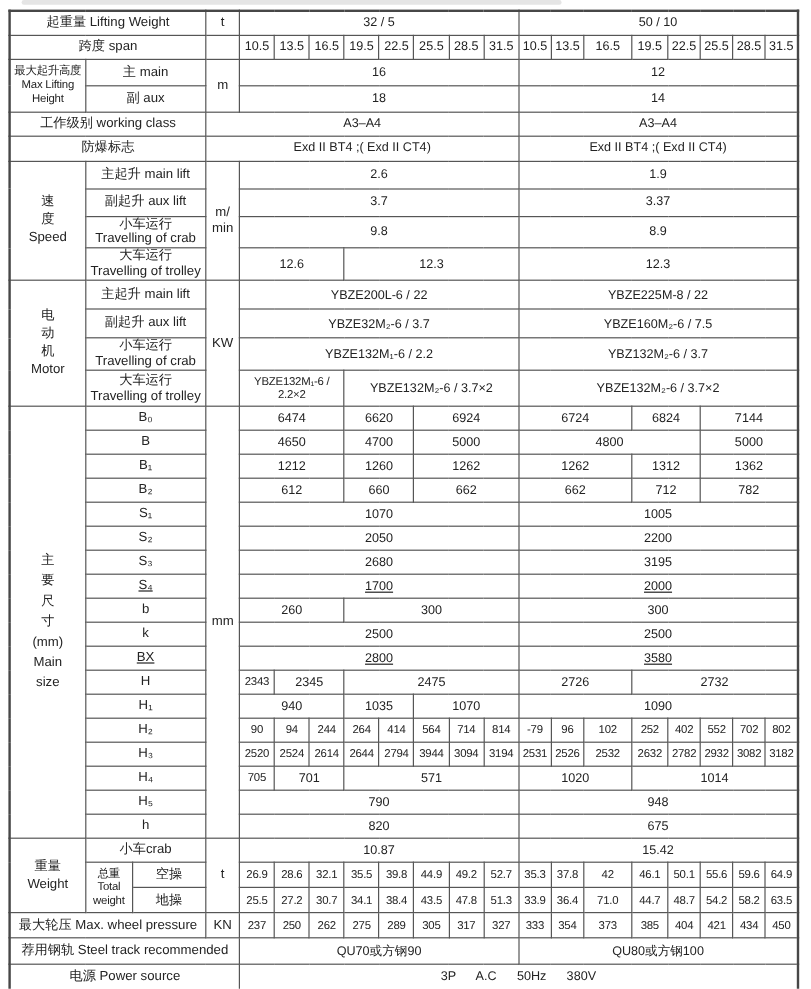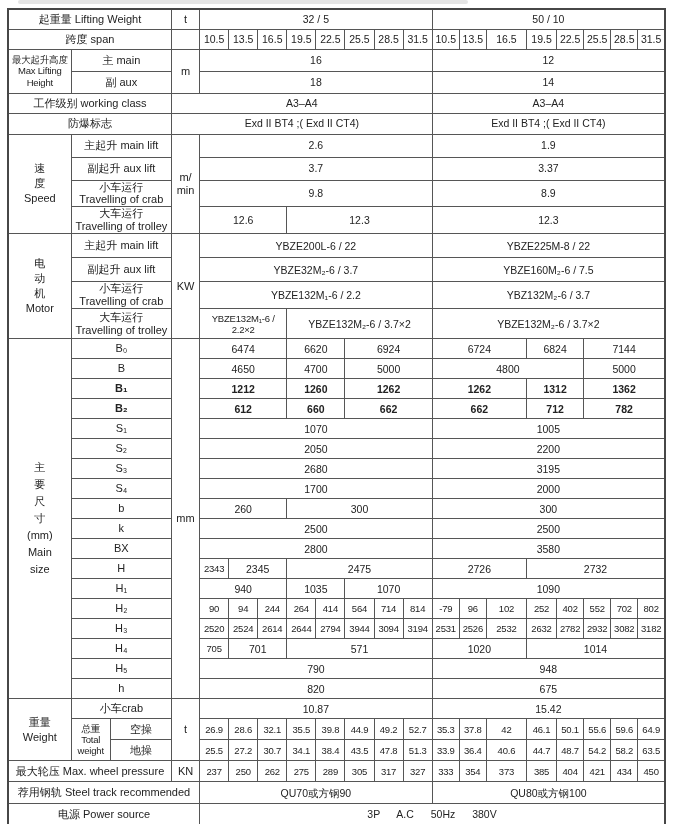--- a/index.html
+++ b/index.html
@@ -179,30 +179,30 @@
         <td colspan="3">7144</td>
       </tr>
       <tr style="height: 20px;">
         <td colspan="2" class="lbl">B</td>
         <td colspan="3">4650</td>
         <td colspan="2">4700</td>
         <td colspan="3">5000</td>
         <td colspan="5">4800</td>
         <td colspan="3">5000</td>
       </tr>
-      <tr style="height: 20px; font-weight: bold;">
+      <tr style="height: 20px;">
         <td colspan="2" class="lbl">B₁</td>
         <td colspan="3">1212</td>
         <td colspan="2">1260</td>
         <td colspan="3">1262</td>
         <td colspan="3">1262</td>
         <td colspan="2">1312</td>
         <td colspan="3">1362</td>
       </tr>
-      <tr style="height: 20px; font-weight: bold;">
+      <tr style="height: 20px;">
         <td colspan="2" class="lbl">B₂</td>
         <td colspan="3">612</td>
         <td colspan="2">660</td>
         <td colspan="3">662</td>
         <td colspan="3">662</td>
         <td colspan="2">712</td>
         <td colspan="3">782</td>
       </tr>
       <tr style="height: 20px;">
         <td colspan="2" class="lbl">S₁</td>
@@ -212,37 +212,37 @@
       <tr style="height: 20px;">
         <td colspan="2" class="lbl">S₂</td>
         <td colspan="8">2050</td>
         <td colspan="8">2200</td>
       </tr>
       <tr style="height: 20px;">
         <td colspan="2" class="lbl">S₃</td>
         <td colspan="8">2680</td>
         <td colspan="8">3195</td>
       </tr>
-      <tr style="height: 20px;">
+      <tr style="height: 20px; text-decoration: underline;">
         <td colspan="2" class="lbl">S₄</td>
         <td colspan="8">1700</td>
         <td colspan="8">2000</td>
       </tr>
       <tr style="height: 20px;">
         <td colspan="2" class="lbl">b</td>
         <td colspan="3">260</td>
         <td colspan="5">300</td>
         <td colspan="8">300</td>
       </tr>
       <tr style="height: 20px;">
         <td colspan="2" class="lbl">k</td>
         <td colspan="8">2500</td>
         <td colspan="8">2500</td>
       </tr>
-      <tr style="height: 20px;">
+      <tr style="height: 20px; text-decoration: underline;">
         <td colspan="2" class="lbl">BX</td>
         <td colspan="8">2800</td>
         <td colspan="8">3580</td>
       </tr>
       <tr style="height: 20px;">
         <td colspan="2" class="lbl">H</td>
         <td class="sm">2343</td>
         <td colspan="2">2345</td>
         <td colspan="5">2475</td>
         <td colspan="3">2726</td>
@@ -346,21 +346,21 @@
         <td class="sm">25.5</td>
         <td class="sm">27.2</td>
         <td class="sm">30.7</td>
         <td class="sm">34.1</td>
         <td class="sm">38.4</td>
         <td class="sm">43.5</td>
         <td class="sm">47.8</td>
         <td class="sm">51.3</td>
         <td class="sm">33.9</td>
         <td class="sm">36.4</td>
-        <td class="sm">40.6</td>
+        <td class="sm">71.0</td>
         <td class="sm">44.7</td>
         <td class="sm">48.7</td>
         <td class="sm">54.2</td>
         <td class="sm">58.2</td>
         <td class="sm">63.5</td>
       </tr>
       <tr style="height: 21px;">
         <td colspan="3" class="lbl">最大轮压 Max.  wheel pressure</td>
         <td class="lbl">KN</td>
         <td class="sm">237</td>

